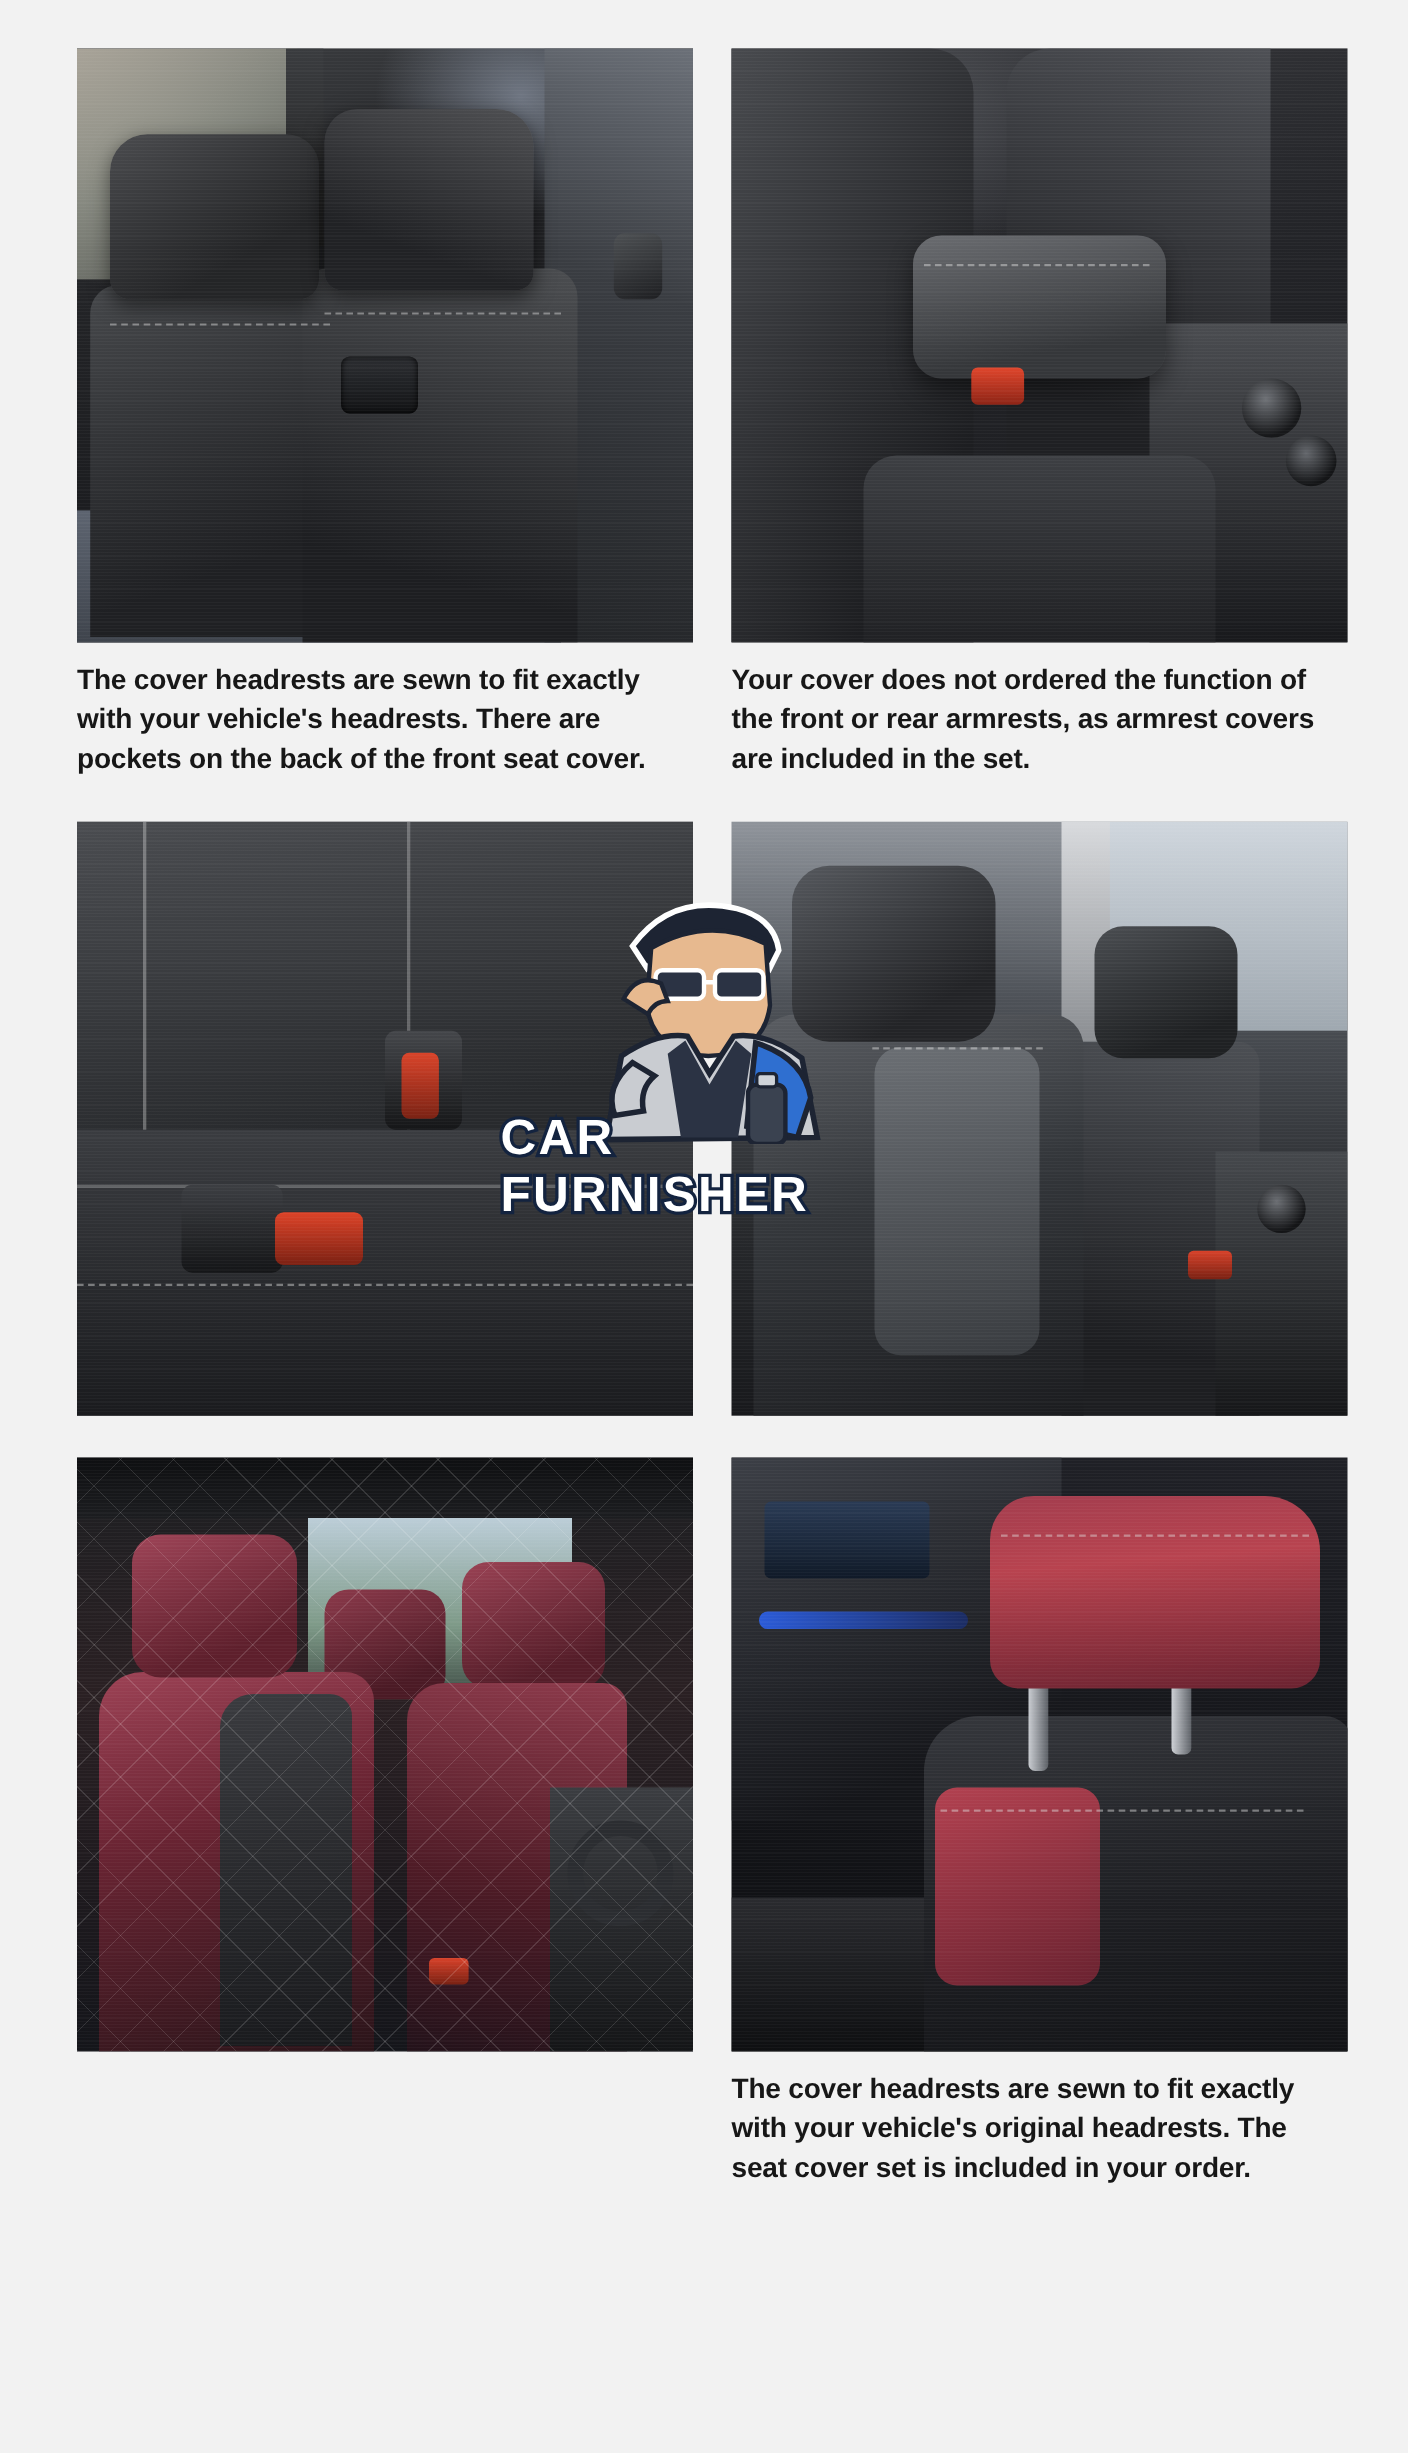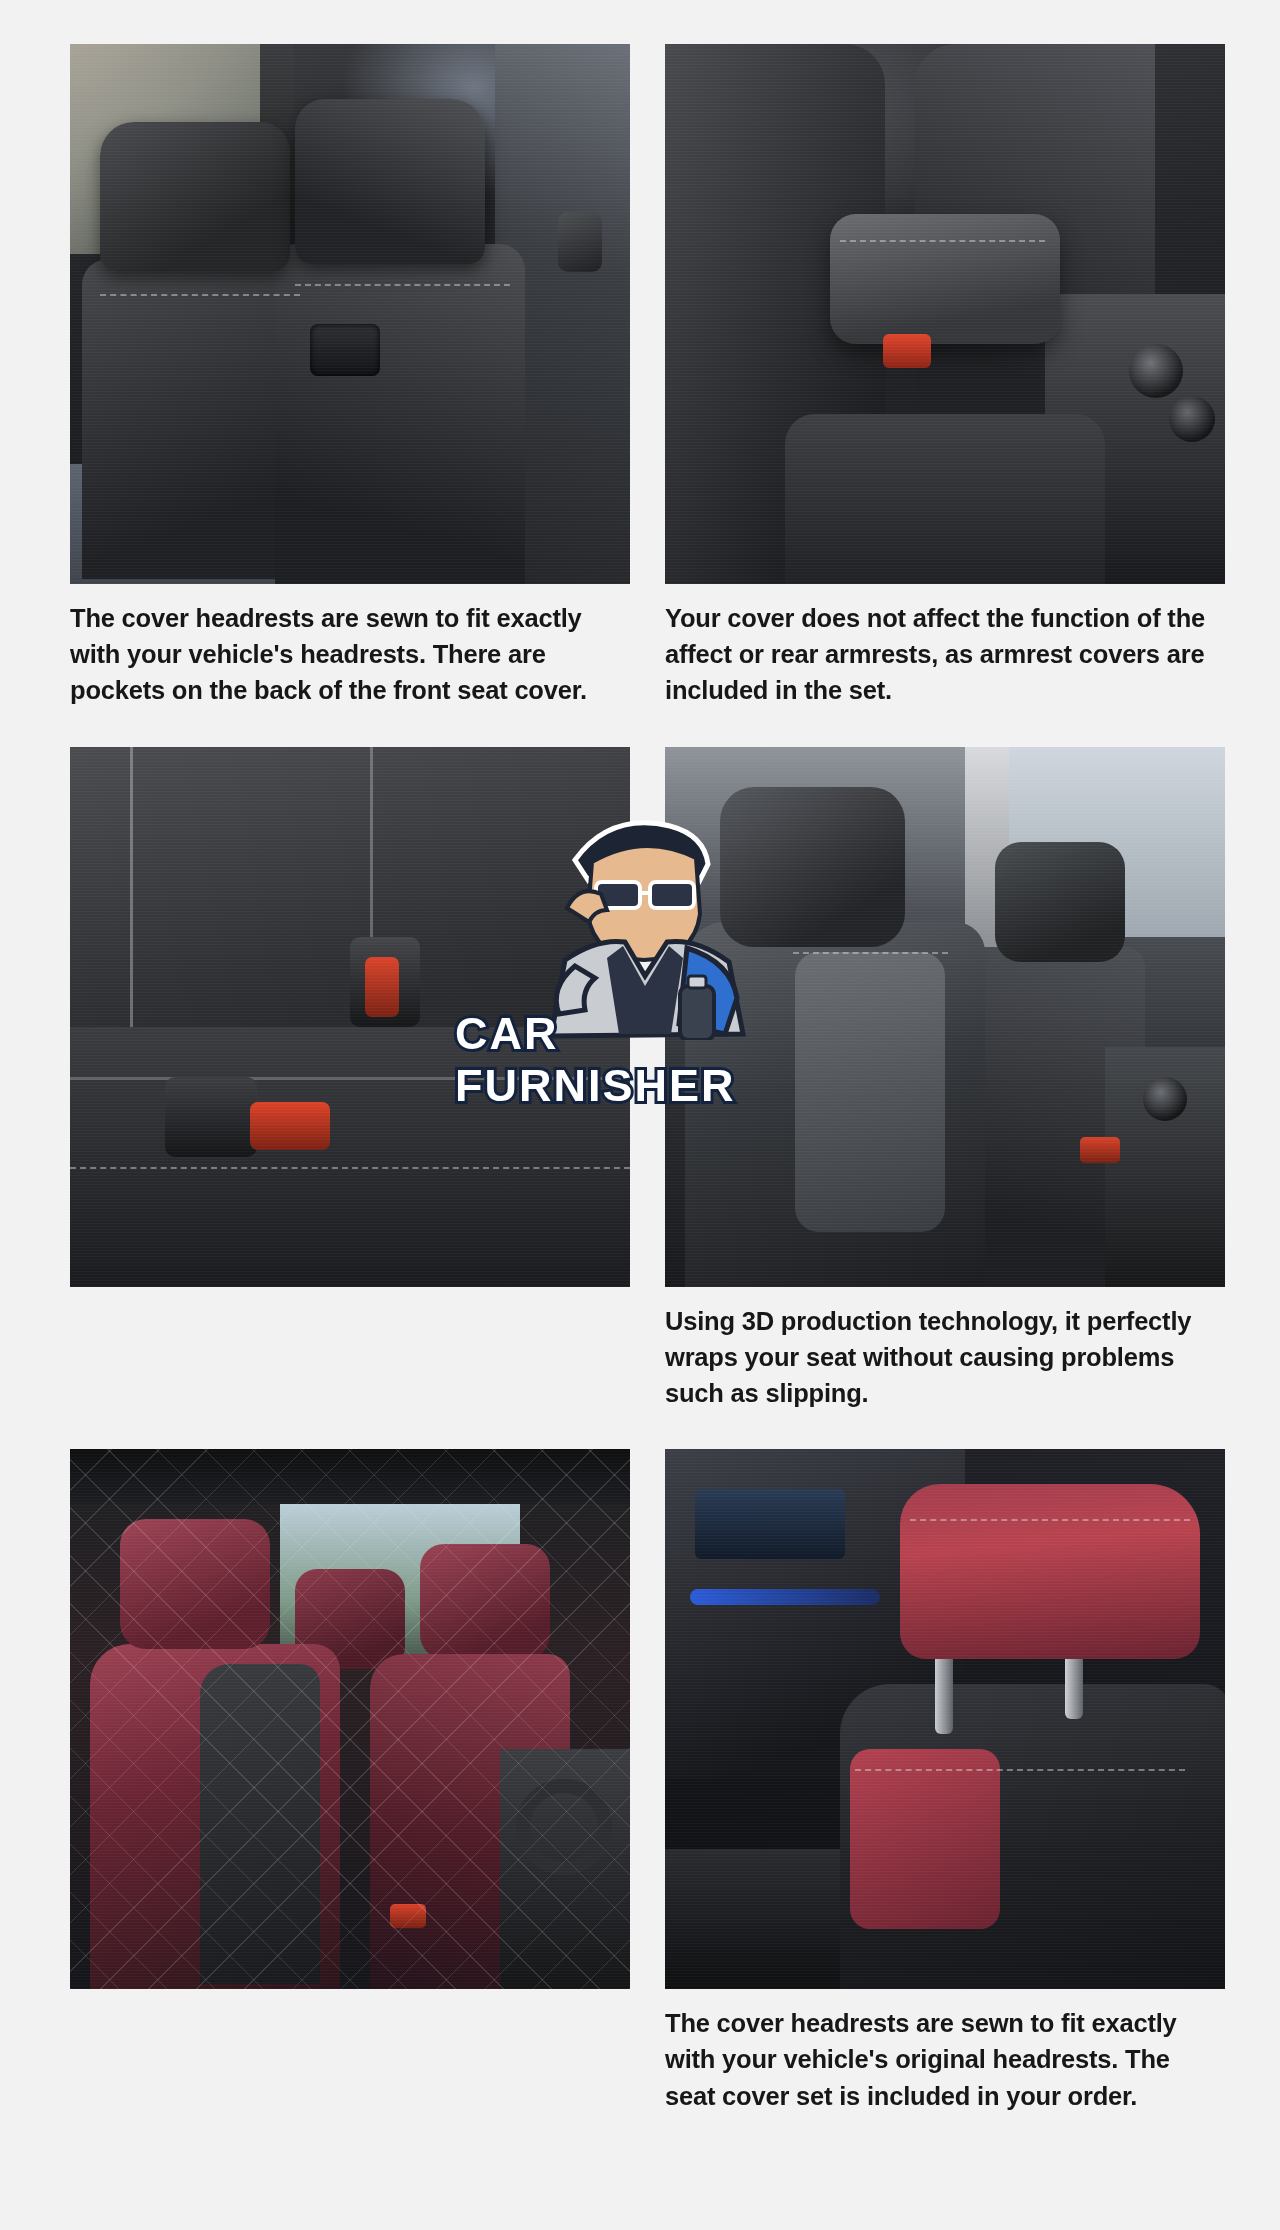--- a/index.html
+++ b/index.html
@@ -266,21 +266,21 @@
         <div class="layer seatR"></div>
         <div class="layer console"></div>
         <div class="layer cup1"></div>
         <div class="layer cup2"></div>
         <div class="layer cush"></div>
         <div class="layer arm"></div>
         <div class="layer buckle"></div>
         <div class="stitch" style="left:175px;top:196px;width:205px;"></div>
         <div class="grain"></div>
       </div>
-      <div class="caption">Your cover does not affect the function of the affect or rear armrests, as armrest covers are included in the set.</div>
+      <div class="caption">Your cover does not ordered the function of the front or rear armrests, as armrest covers are included in the set.</div>
     </div>
 
     <div class="cell">
       <div class="photo p3">
         <div class="layer back"></div>
         <div class="layer seam1"></div>
         <div class="layer seam2"></div>
         <div class="layer cush"></div>
         <div class="layer seam3"></div>
         <div class="layer latch2"></div>
@@ -300,21 +300,20 @@
         <div class="layer hrB"></div>
         <div class="layer backr"></div>
         <div class="layer suede"></div>
         <div class="layer hr"></div>
         <div class="layer console"></div>
         <div class="layer cup1"></div>
         <div class="layer belt"></div>
         <div class="stitch" style="left:128px;top:205px;width:155px;"></div>
         <div class="grain"></div>
       </div>
-      <div class="caption">Using 3D production technology, it perfectly wraps your seat without causing problems such as slipping.</div>
     </div>
 
     <div class="cell">
       <div class="photo p5">
         <div class="layer win"></div>
         <div class="layer roof"></div>
         <div class="layer hrM"></div>
         <div class="layer hrR"></div>
         <div class="layer seatR"></div>
         <div class="layer seatL"></div>

